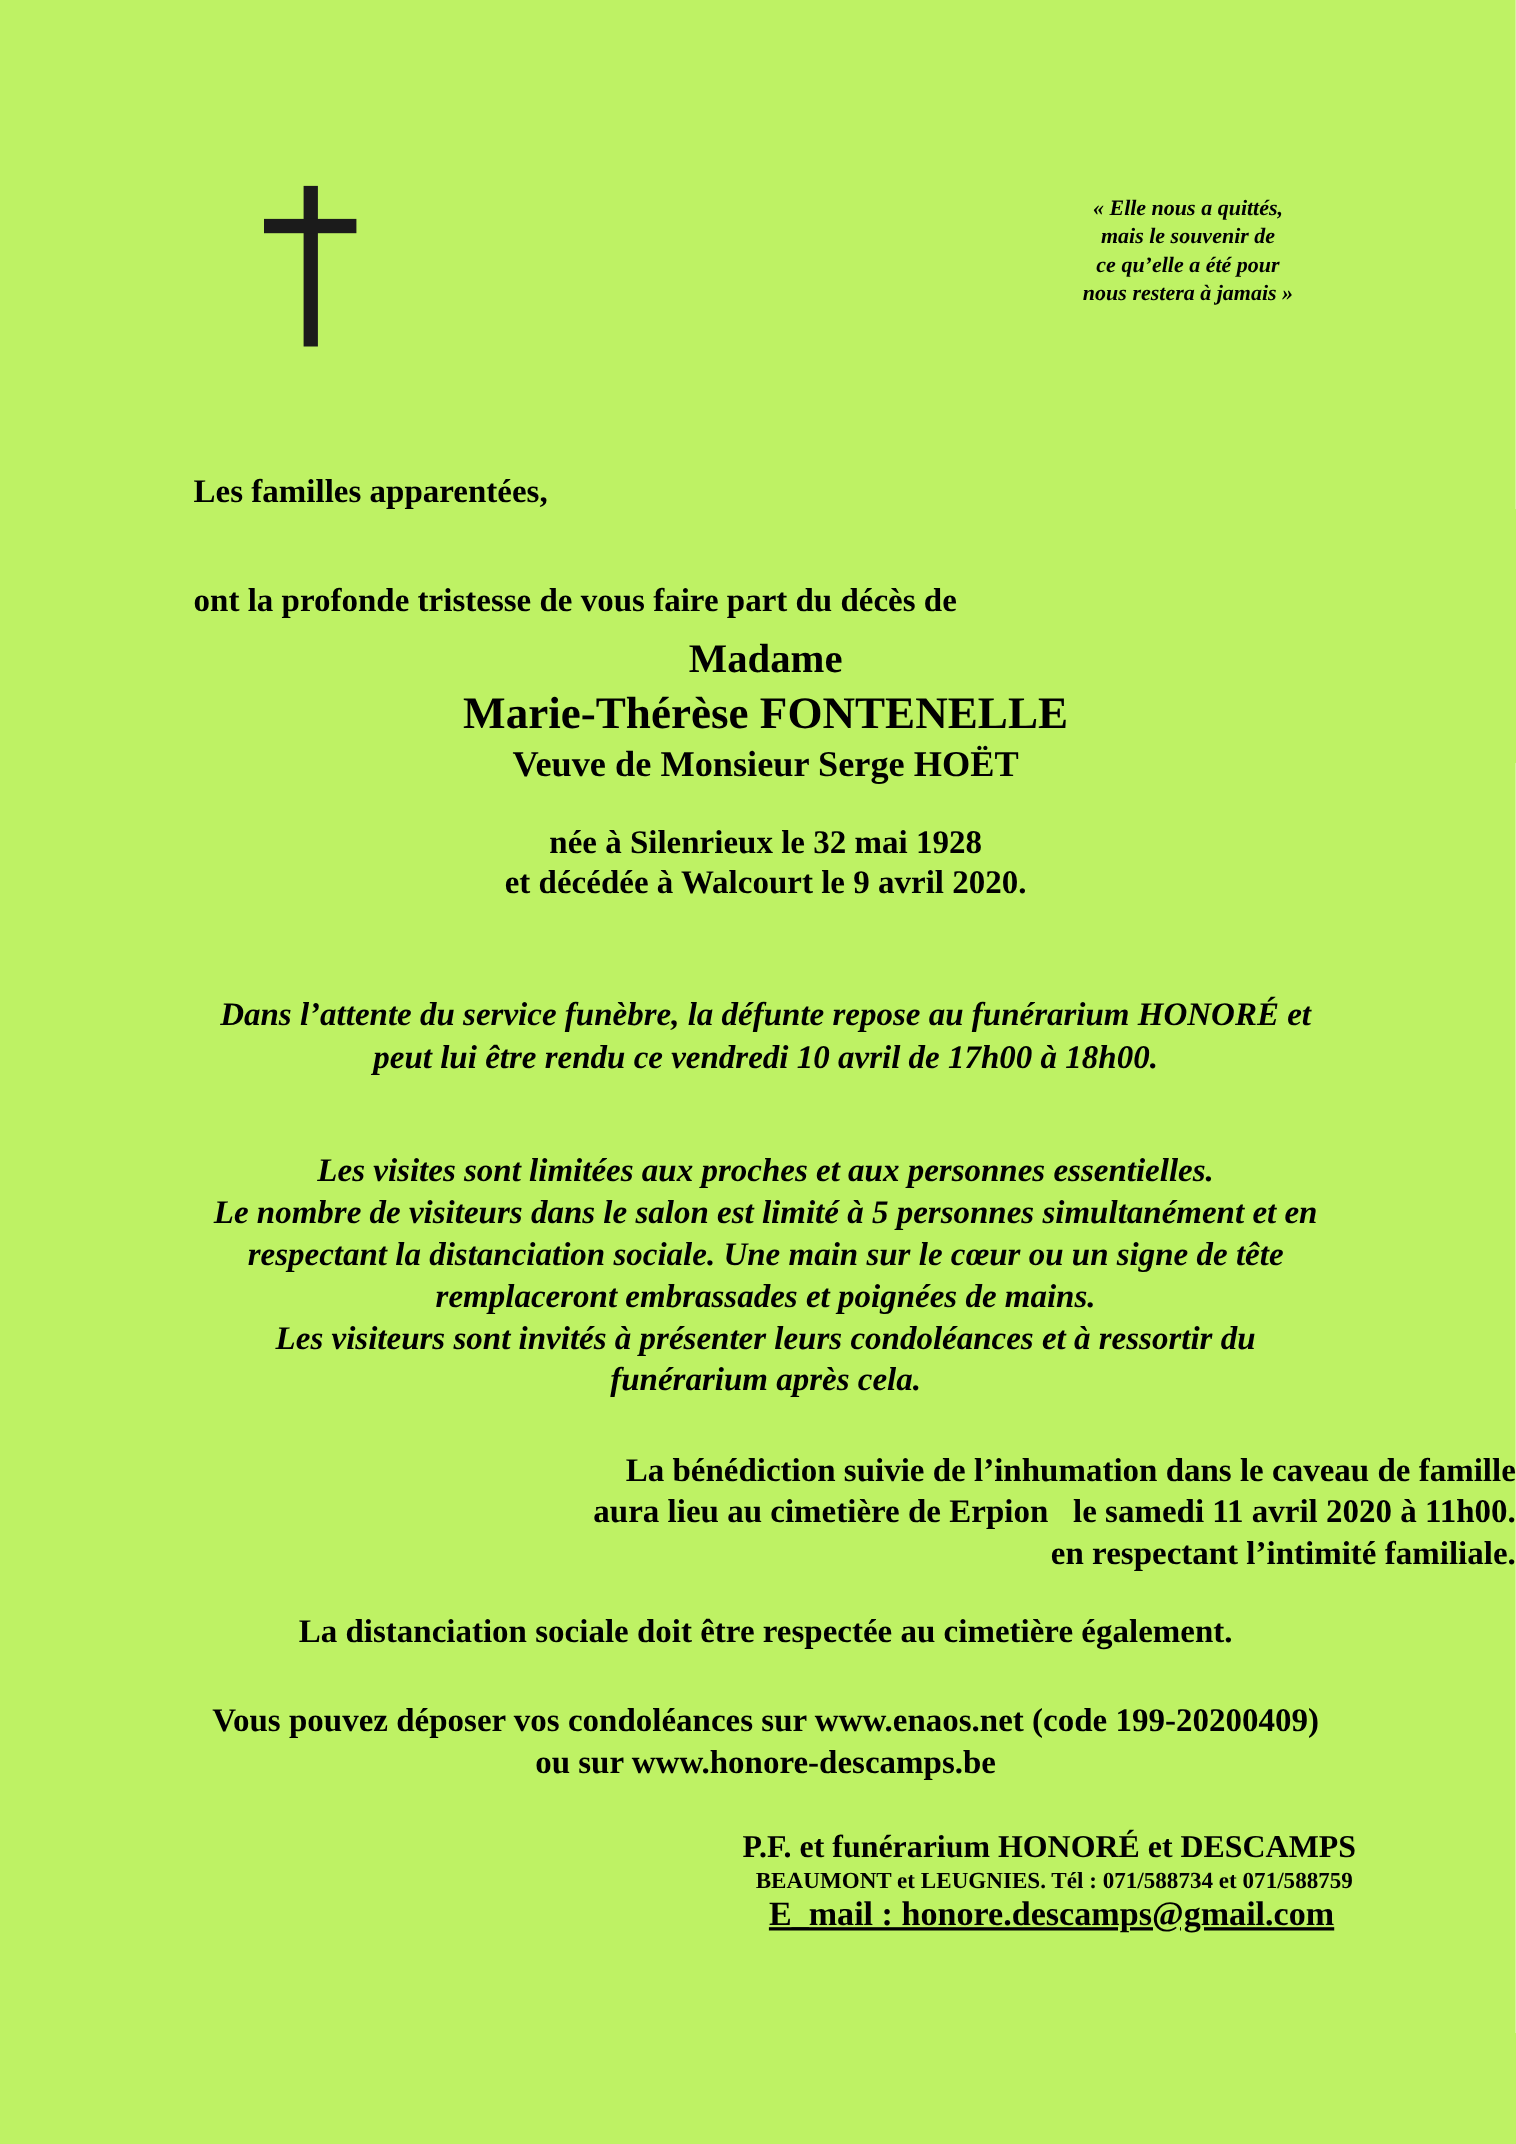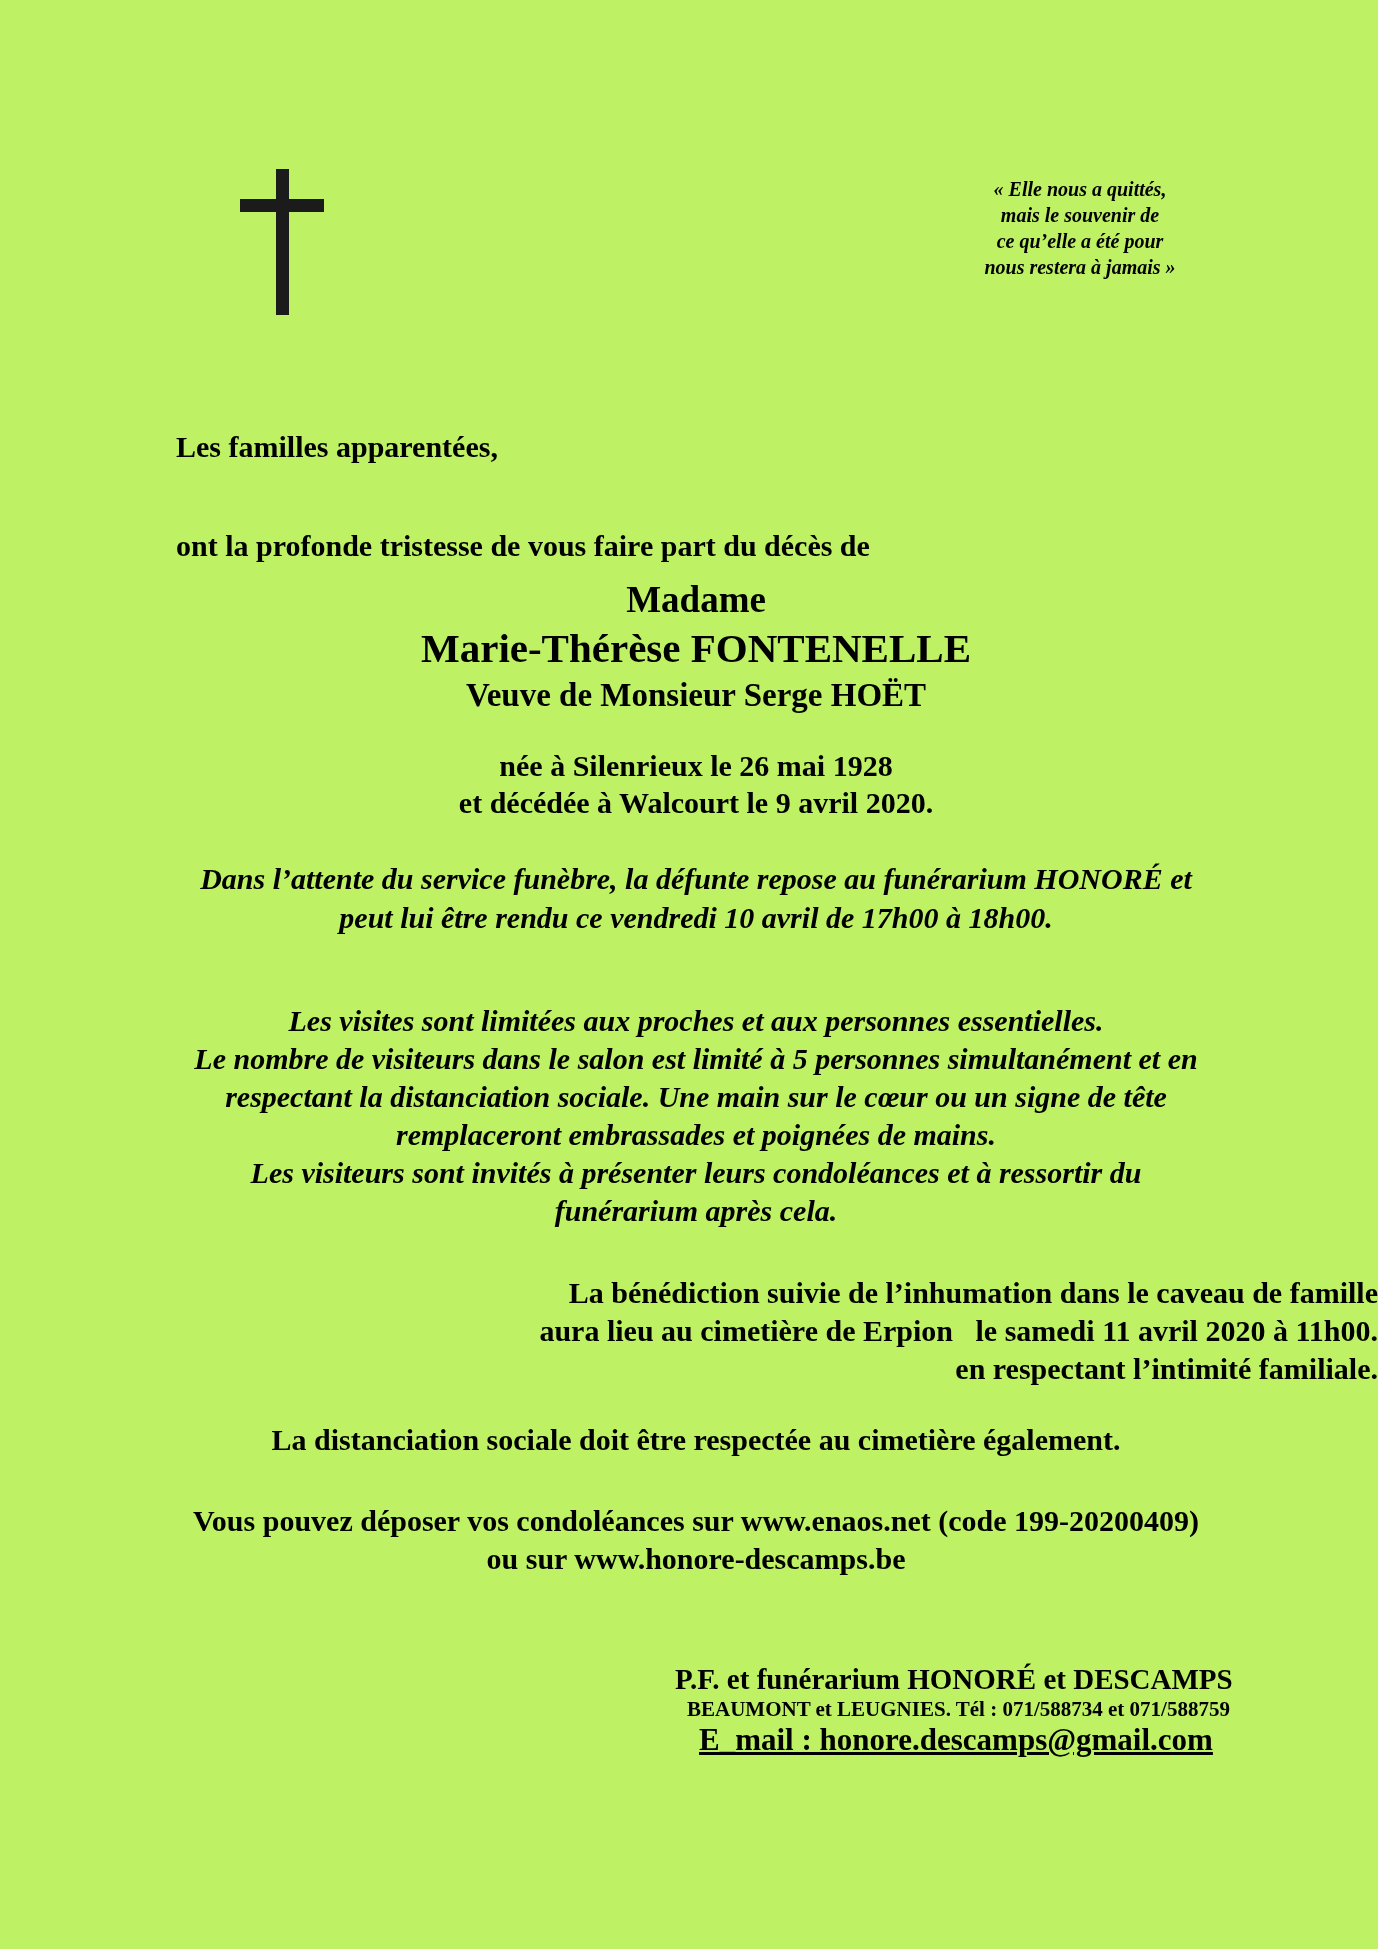--- a/index.html
+++ b/index.html
@@ -40,21 +40,21 @@
   
   .c {
     position: absolute; left: 14px; width: 1364px;
     text-align: center; white-space: nowrap;
   }
   .title-madame   { top: 578px; font-size: 37px; line-height: 44px; }
   .title-name     { top: 624px; font-size: 41px; line-height: 48px; }
   .title-veuve    { top: 675px; font-size: 33px; line-height: 40px; }
   .line-birth     { top: 748px; font-size: 30px; line-height: 36px; }
   .line-death     { top: 785px; font-size: 30px; line-height: 36px; }
-  .para { position: absolute; left: 14px; width: 1364px; text-align: center; font-size: 30px; }
+  .para { position: absolute; left: 14px; width: 1364px; text-align: center; font-size: 30px; margin-top: 44px; }
   .para.italic { font-style: italic; }
   .para-mortuary    { top: 859px;  line-height: 39px; }
   .para-visits      { top: 1002px; line-height: 38px; }
   .para-burial      { top: 1274px; line-height: 38px; text-align: right; }
   .para-distance    { top: 1421px; line-height: 38px; }
   .para-condolences { top: 1502px; line-height: 38px; }
   
   .footer {
     position: absolute; left: 675px; top: 1662px;
     text-align: left; white-space: nowrap;
@@ -79,21 +79,21 @@
     <div>ce qu’elle a été pour</div>
     <div>nous restera à jamais »</div>
   </div>
 
   <div class="intro-line intro-1">Les familles apparentées,</div>
   <div class="intro-line intro-2">ont la profonde tristesse de vous faire part du décès de</div>
 
   <div class="c title-madame">Madame</div>
   <div class="c title-name">Marie-Thérèse FONTENELLE</div>
   <div class="c title-veuve">Veuve de Monsieur Serge HOËT</div>
-  <div class="c line-birth">née à Silenrieux le 26 mai 1928</div>
+  <div class="c line-birth">née à Silenrieux le 32 mai 1928</div>
   <div class="c line-death">et décédée à Walcourt le 9 avril 2020.</div>
 
   <div class="para italic para-mortuary">
     <div>Dans l’attente du service funèbre, la défunte repose au funérarium HONORÉ et</div>
     <div>peut lui être rendu ce vendredi 10 avril de 17h00 à 18h00.</div>
   </div>
 
   <div class="para italic para-visits">
     <div>Les visites sont limitées aux proches et aux personnes essentielles.</div>
     <div>Le nombre de visiteurs dans le salon est limité à 5 personnes simultanément et en</div>

